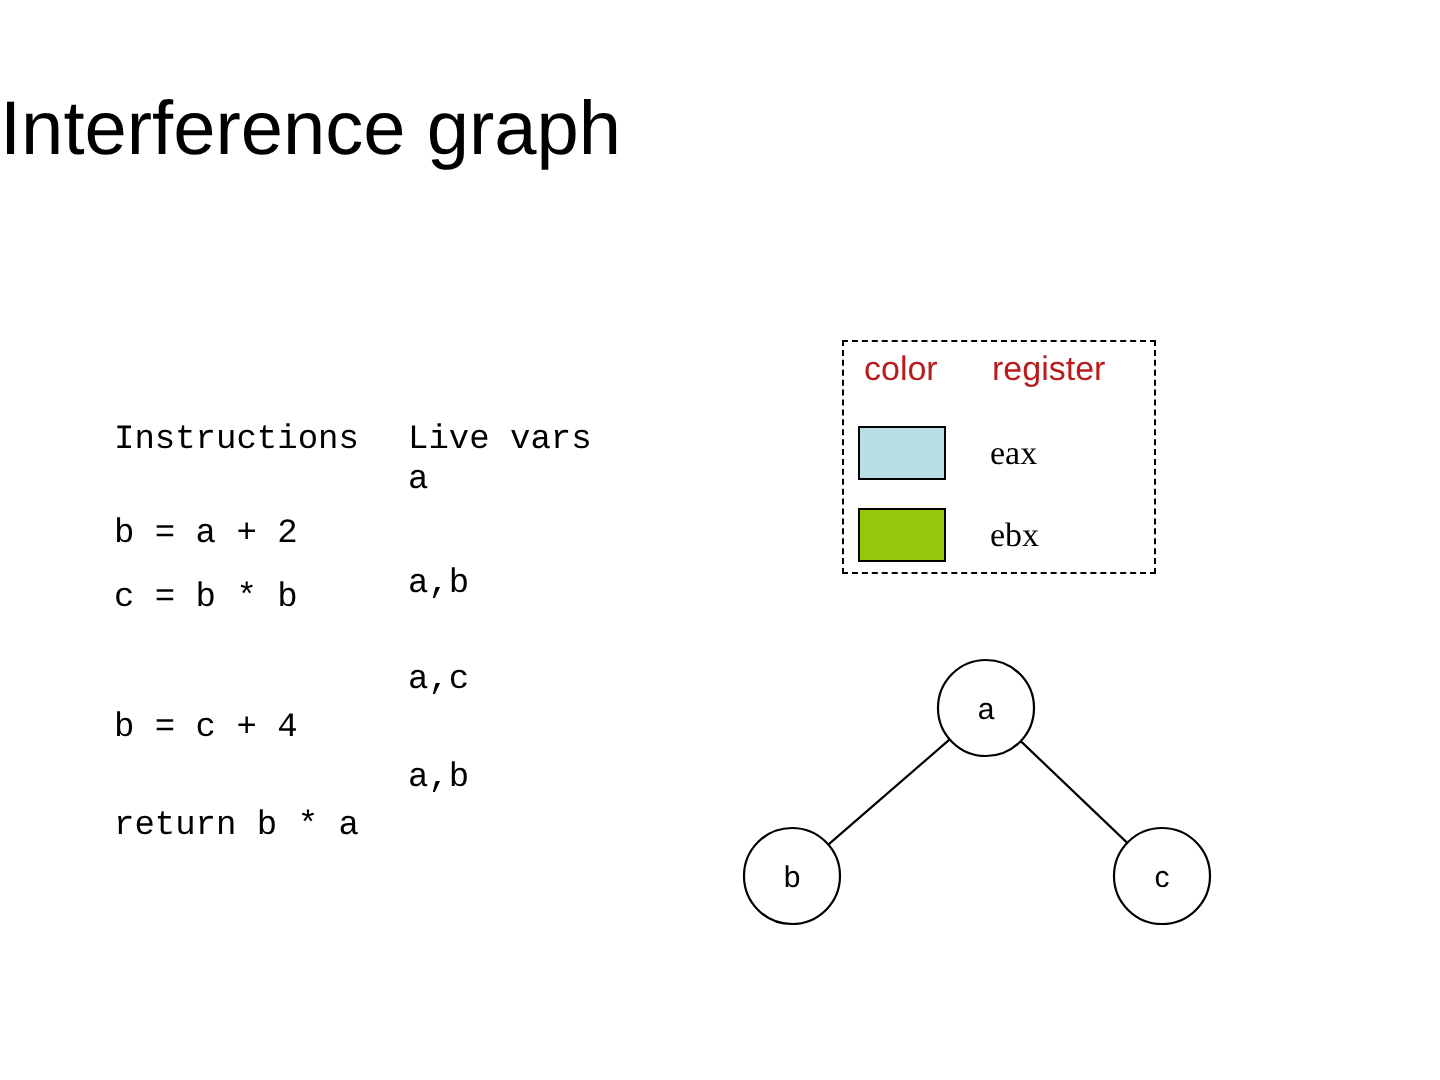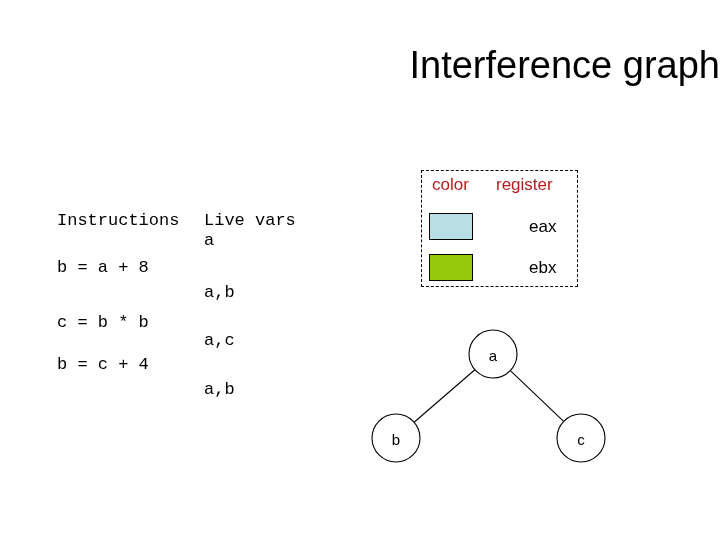--- a/index.html
+++ b/index.html
@@ -19,21 +19,21 @@
     background: #ffffff;
     overflow: hidden;
   }
 
   
   .slide-title {
     position: absolute;
     left: 0;
     top: 44px;
     width: 720px;
-    text-align: right;
+    text-align: left;
     font-size: 38px;
     font-weight: normal;
     letter-spacing: 0px;
     color: #000000;
     white-space: nowrap;
   }
 
   
   .txt {
     position: absolute;
@@ -75,21 +75,22 @@
     box-sizing: border-box;
   }
   .swatch.s0 { left: 429px; top: 213px; }
   .swatch.s1 { left: 429px; top: 254px; }
 
   .reg-label {
     position: absolute;
     font-size: 17px;
     color: #000000;
     white-space: nowrap;
-    left: 529px;
+    left: 495px;
+    font-family: Liberation Serif, serif;
   }
   .reg-label.r0 { top: 217px; }
   .reg-label.r1 { top: 258px; }
 
   
   .graph {
     position: absolute;
     left: 0;
     top: 0;
     width: 720px;
@@ -118,23 +119,24 @@
 <body>
 
 <div id="slide">
 
   <div class="slide-title">Interference graph</div>
 
   <div class="txt col-head" style="left:57px; top:211px;">Instructions</div>
 
   <div class="txt col-head" style="left:204px; top:211px;">Live vars</div>
 
-  <div class="txt instr" style="left:57px; top:258px;">b = a + 8</div>
-  <div class="txt instr" style="left:57px; top:313px;">c = b * b</div>
+  <div class="txt instr" style="left:57px; top:258px;">b = a + 2</div>
+  <div class="txt instr" style="left:57px; top:290px;">c = b * b</div>
   <div class="txt instr" style="left:57px; top:355px;">b = c + 4</div>
+  <div class="txt instr" style="left:57px; top:404px;">return b * a</div>
 
   <div class="txt livevar" style="left:204px; top:231px;">a</div>
   <div class="txt livevar" style="left:204px; top:283px;">a,b</div>
   <div class="txt livevar" style="left:204px; top:331px;">a,c</div>
   <div class="txt livevar" style="left:204px; top:380px;">a,b</div>
 
   <div class="legend-box"></div>
 
   <div class="legend-head color-h">color</div>
   <div class="legend-head register-h">register</div>

